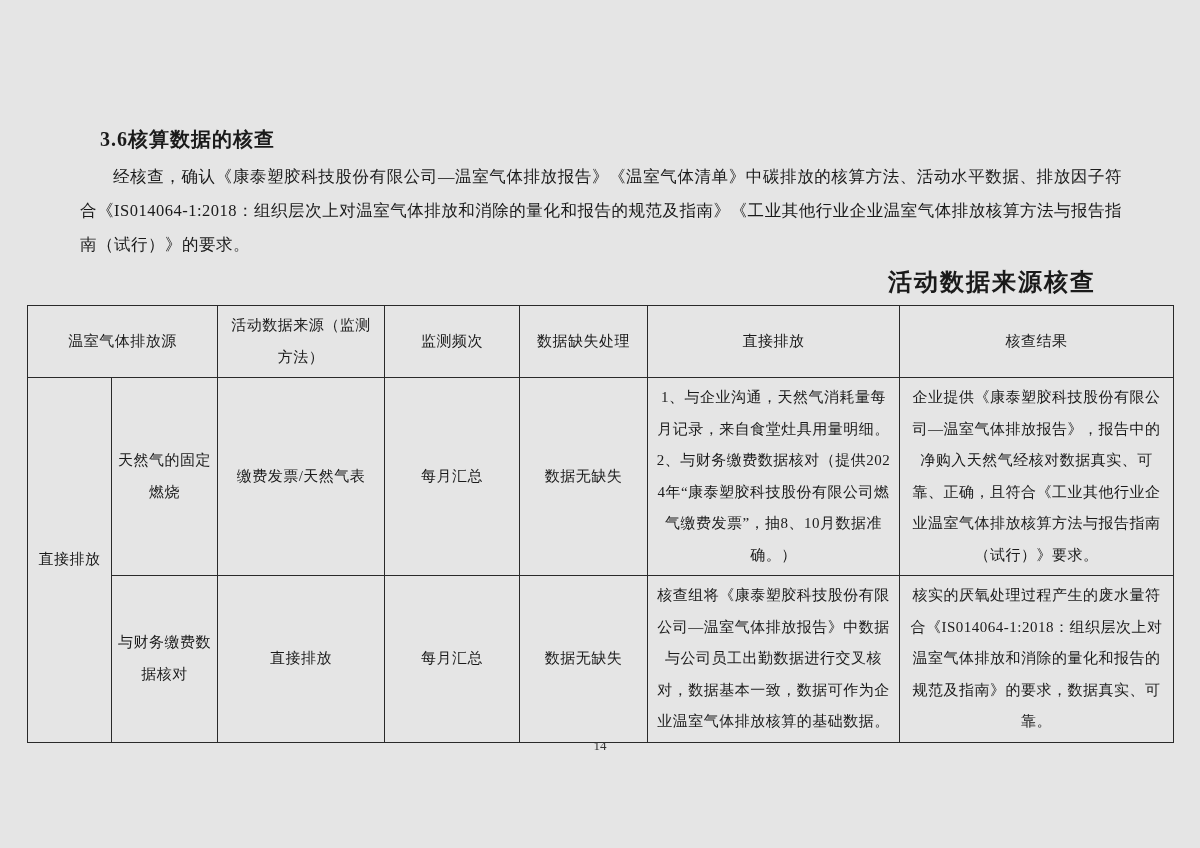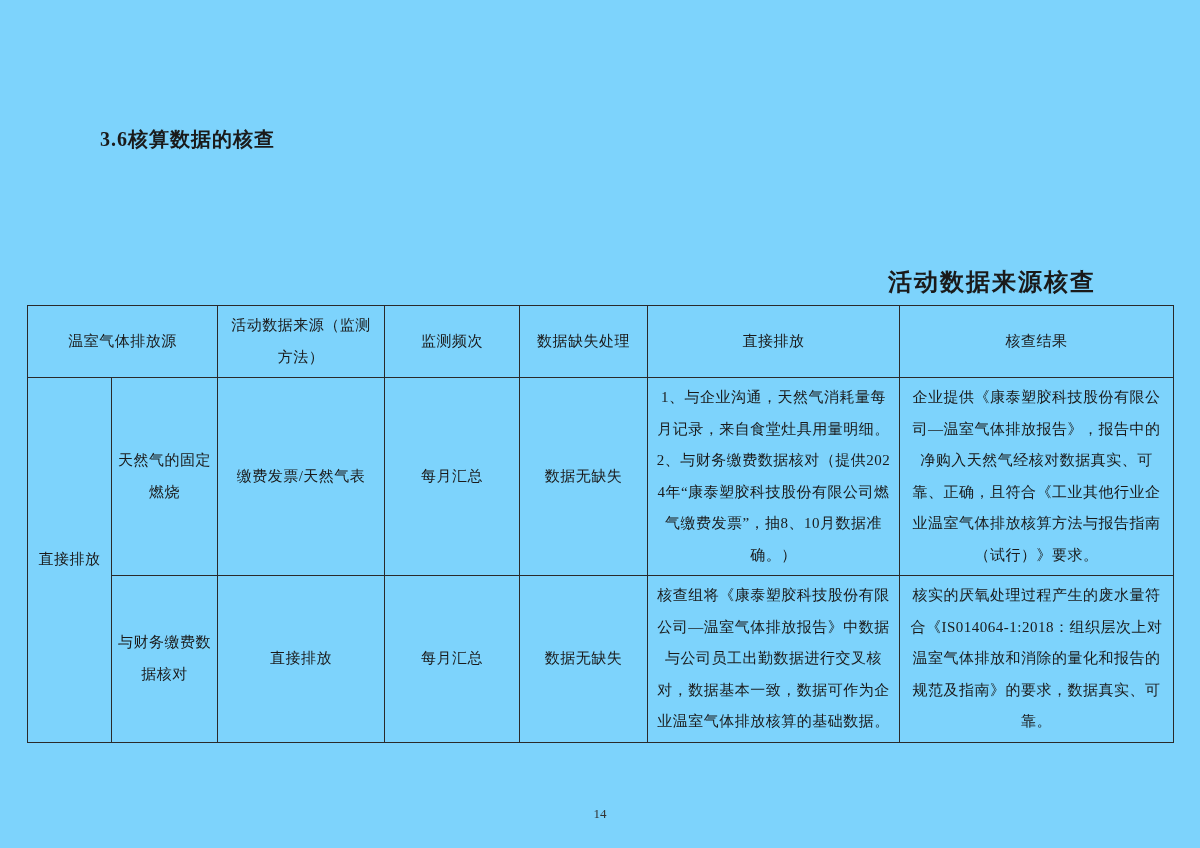--- a/index.html
+++ b/index.html
@@ -6,21 +6,21 @@
     margin: 0;
     padding: 0;
     background: #ffffff;
     font-family: "Liberation Serif", "DejaVu Serif", serif;
     color: #1a1a1a;
   }
   .page {
     position: relative;
     width: 1200px;
     height: 848px;
-    background: #7dd3fc;
+    background: #e5e5e5;
     overflow: hidden;
   }
   .heading {
     position: absolute;
     left: 100px;
     top: 126px;
     font-size: 20px;
     font-weight: bold;
     letter-spacing: 1px;
   }
@@ -70,34 +70,35 @@
   tr.body-row-2 { height: 129px; }
   td.longtext {
     line-height: 1.68;
     padding: 6px 8px;
     letter-spacing: 0px;
   }
   td.left-align { text-align: left; }
   .page-number {
     position: absolute;
     left: 0;
-    top: 806px;
+    top: 738px;
     width: 1200px;
     text-align: center;
     font-size: 13px;
     color: #333333;
   }
 </style>
 </head>
 <body>
 
 <div class="page">
 
   <div class="heading">3.6核算数据的核查</div>
 
+  <div class="paragraph">经核查，确认《康泰塑胶科技股份有限公司—温室气体排放报告》《温室气体清单》中碳排放的核算方法、活动水平数据、排放因子符合《IS014064-1:2018：组织层次上对温室气体排放和消除的量化和报告的规范及指南》《工业其他行业企业温室气体排放核算方法与报告指南（试行）》的要求。</div>
 
   <div class="table-title">活动数据来源核查</div>
 
   <table class="verify-table">
     <colgroup>
       <col style="width:84px">
       <col style="width:106px">
       <col style="width:167px">
       <col style="width:135px">
       <col style="width:128px">

